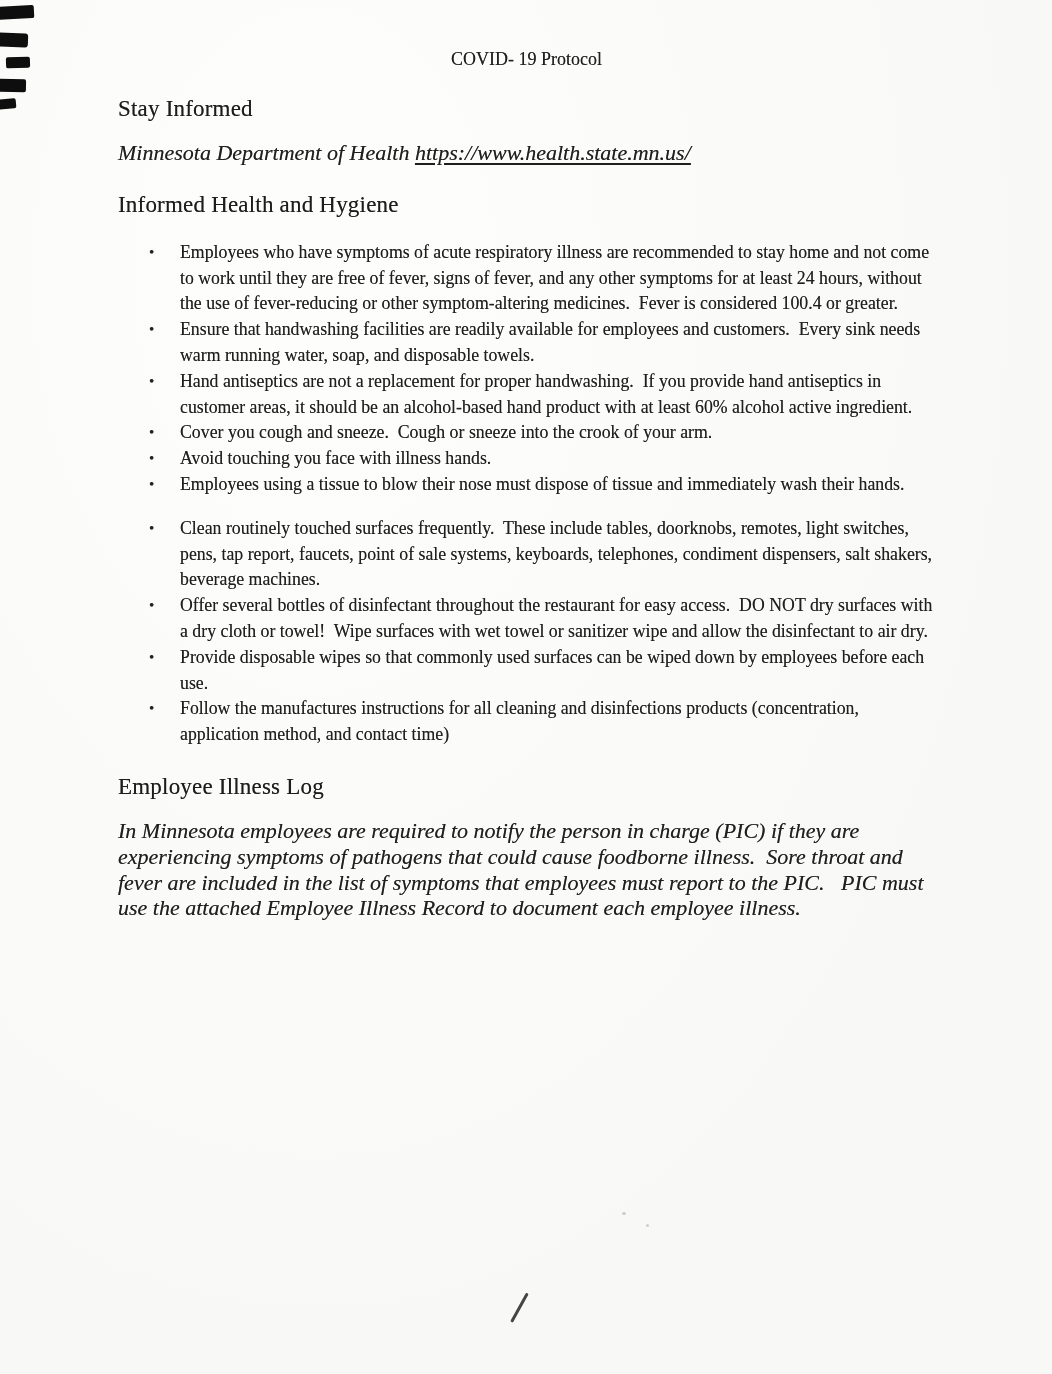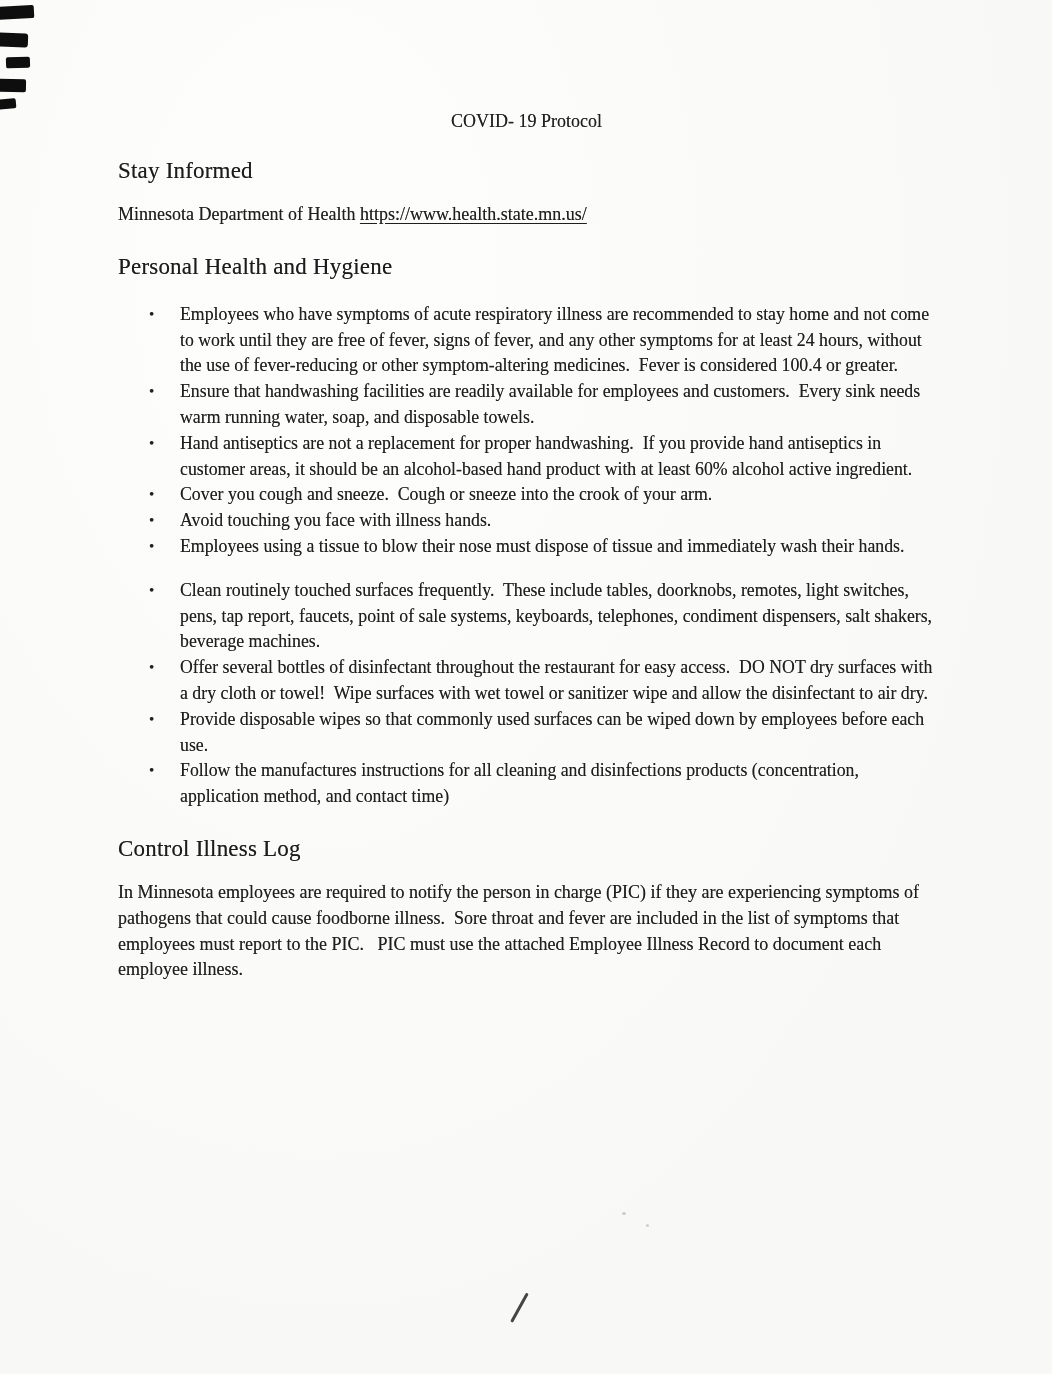--- a/index.html
+++ b/index.html
@@ -14,43 +14,44 @@
   }
   .page {
     position: relative;
     width: 1052px;
     height: 1374px;
     background:
       radial-gradient(ellipse at 30% 20%, rgba(255,255,255,0.6), rgba(0,0,0,0.012) 70%),
       #fbfbf9;
   }
   .content {
-    padding: 110px 117px 0 118px;
+    padding: 48px 117px 0 118px;
     text-shadow: 0 0 0.45px rgba(35,35,35,0.6);
   }
   .doc-title {
     text-align: center;
     font-size: 18px;
     line-height: 22px;
     margin: 0 0 14px 0;
     font-weight: normal;
   }
   .section-heading {
     font-size: 23px;
     line-height: 34px;
     font-weight: normal;
     color: #1c1c1c;
     margin: 22px 0 14px 0;
     letter-spacing: 0.2px;
   }
   .para {
-    font-size: 18px;
+    font-size: 22px;
     line-height: 25.8px;
     margin: 0 0 16px 0;
     white-space: pre-wrap;
+    font-style: italic;
   }
   .inline-link {
     color: #1f1f1f;
     text-decoration: underline;
     text-underline-offset: 3px;
   }
   ul.bullet-list {
     list-style: none;
     margin: 18px 0 10px 0;
     padding: 0 0 0 31px;
@@ -116,21 +117,21 @@
 
   <div class="content">
 
     <p class="doc-title">COVID- 19 Protocol</p>
 
     <h1 class="section-heading">Stay Informed</h1>
 
     <p class="para"><span>Minnesota Department of Health </span><a class="inline-link" href="#" title="https://www.health.state.mn.us/">https://www.health.state.mn.us/</a></p>
 
 
-    <h1 class="section-heading">Personal Health and Hygiene</h1>
+    <h1 class="section-heading">Informed Health and Hygiene</h1>
 
     <ul class="bullet-list">
       <li>
         <span class="bullet-glyph">•</span>
         <span class="bullet-text">Employees who have symptoms of acute respiratory illness are recommended to stay home and not come to work until they are free of fever, signs of fever, and any other symptoms for at least 24 hours, without the use of fever-reducing or other symptom-altering medicines.  Fever is considered 100.4 or greater.</span>
       </li>
       <li>
         <span class="bullet-glyph">•</span>
         <span class="bullet-text">Ensure that handwashing facilities are readily available for employees and customers.  Every sink needs warm running water, soap, and disposable towels.</span>
       </li>
@@ -165,21 +166,21 @@
       <li>
         <span class="bullet-glyph">•</span>
         <span class="bullet-text">Provide disposable wipes so that commonly used surfaces can be wiped down by employees before each use.</span>
       </li>
       <li>
         <span class="bullet-glyph">•</span>
         <span class="bullet-text">Follow the manufactures instructions for all cleaning and disinfections products (concentration, application method, and contact time)</span>
       </li>
     </ul>
 
-    <h1 class="section-heading">Control Illness Log</h1>
+    <h1 class="section-heading">Employee Illness Log</h1>
 
     <p class="para">In Minnesota employees are required to notify the person in charge (PIC) if they are experiencing symptoms of pathogens that could cause foodborne illness.  Sore throat and fever are included in the list of symptoms that employees must report to the PIC.   PIC must use the attached Employee Illness Record to document each employee illness.</p>
 
   </div>
 
   <div class="speck speck-1"></div>
   <div class="speck speck-2"></div>
 
   <div class="pen-slash" aria-hidden="true"></div>
 

